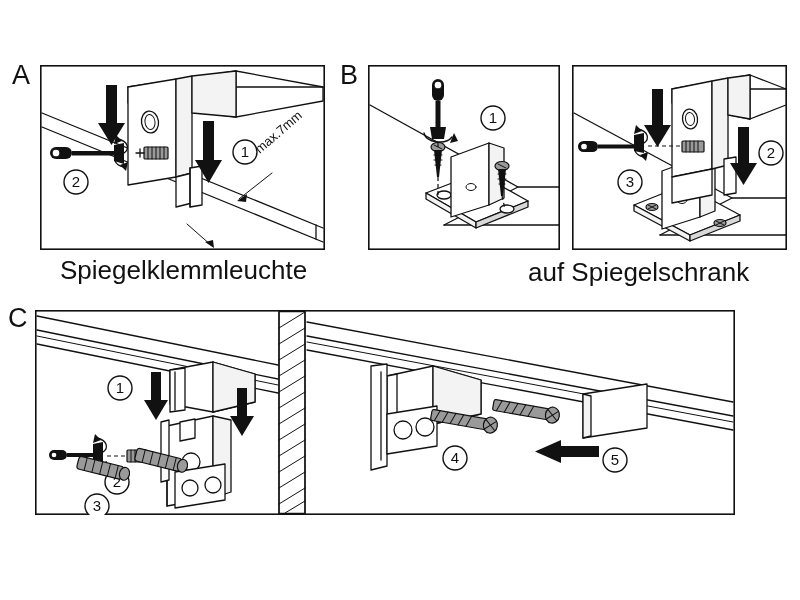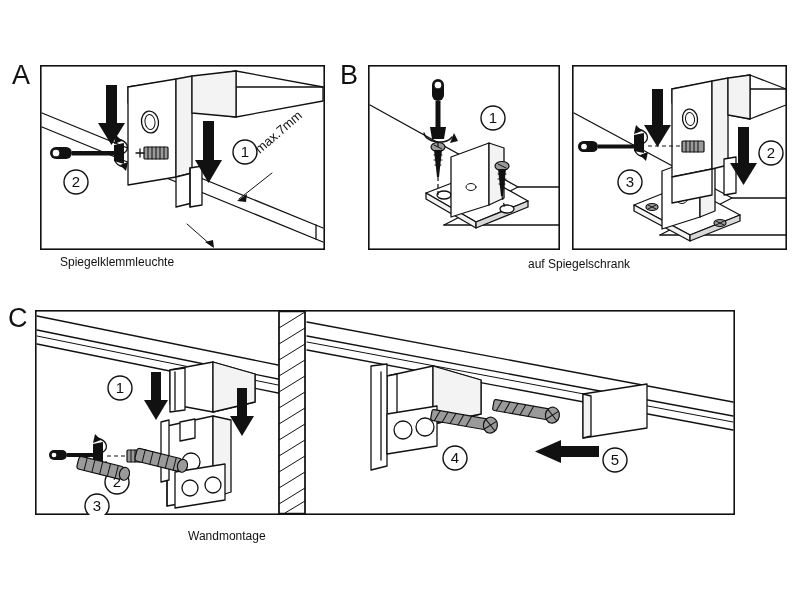--- a/index.html
+++ b/index.html
@@ -8,21 +8,21 @@
     width:800px;height:600px;
     font-family:"Liberation Sans","DejaVu Sans",sans-serif;
     color:#000;overflow:hidden;position:relative;
   }
   #sheet{position:absolute;left:0;top:0;width:800px;height:600px;}
   .panel-letter{
     position:absolute;font-size:27px;line-height:1;font-weight:400;
     color:#111;font-family:"Liberation Sans","DejaVu Sans",sans-serif;
   }
   .caption{
-    position:absolute;font-size:12px;color:#111;white-space:nowrap;
+    position:absolute;font-size:26px;color:#111;white-space:nowrap;
     font-family:"Liberation Sans","DejaVu Sans",sans-serif;
   }
   svg{display:block;}
   .ln{fill:none;stroke:#111;stroke-width:1.3;stroke-linejoin:round;stroke-linecap:round;}
   .ln-thin{fill:none;stroke:#111;stroke-width:1;stroke-linecap:round;}
   .ln-box{fill:none;stroke:#111;stroke-width:1.6;}
   .fill-w{fill:#ffffff;stroke:#111;stroke-width:1.3;stroke-linejoin:round;}
   .fill-lt{fill:#f3f3f3;stroke:#111;stroke-width:1.3;stroke-linejoin:round;}
   .fill-md{fill:#d8d8d8;stroke:#111;stroke-width:1.3;stroke-linejoin:round;}
   .fill-dk{fill:#9a9a9a;stroke:#111;stroke-width:1.2;stroke-linejoin:round;}
@@ -35,21 +35,20 @@
 <body>
 
 <div id="sheet">
 
   <div class="panel-letter" style="left:12px;top:62px;">A</div>
   <div class="panel-letter" style="left:340px;top:62px;">B</div>
   <div class="panel-letter" style="left:8px;top:305px;">C</div>
 
   <div class="caption" style="left:60px;top:255px;">Spiegelklemmleuchte</div>
   <div class="caption" style="left:510px;top:257px;margin-left:18px;">auf Spiegelschrank</div>
-  <div class="caption" style="left:188px;top:529px;">Wandmontage</div>
 
   <svg width="285" height="185" style="position:absolute;left:40px;top:65px;" viewBox="0 0 285 185">
     <rect class="ln-box" x="0.8" y="0.8" width="283.4" height="183.4"></rect>
 
     <g>
       <path class="ln" d="M2 48 L283 163"></path>
       <path class="ln" d="M2 62 L283 177"></path>
       <path class="ln" d="M276 160 L276 174"></path>
     </g>
 

